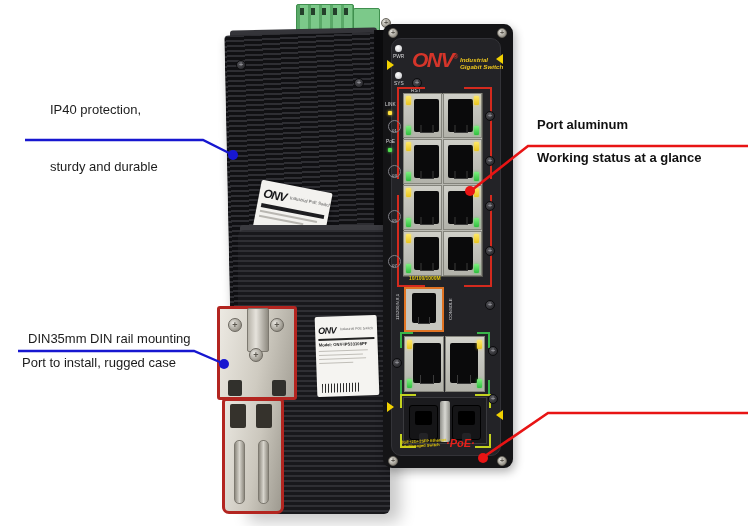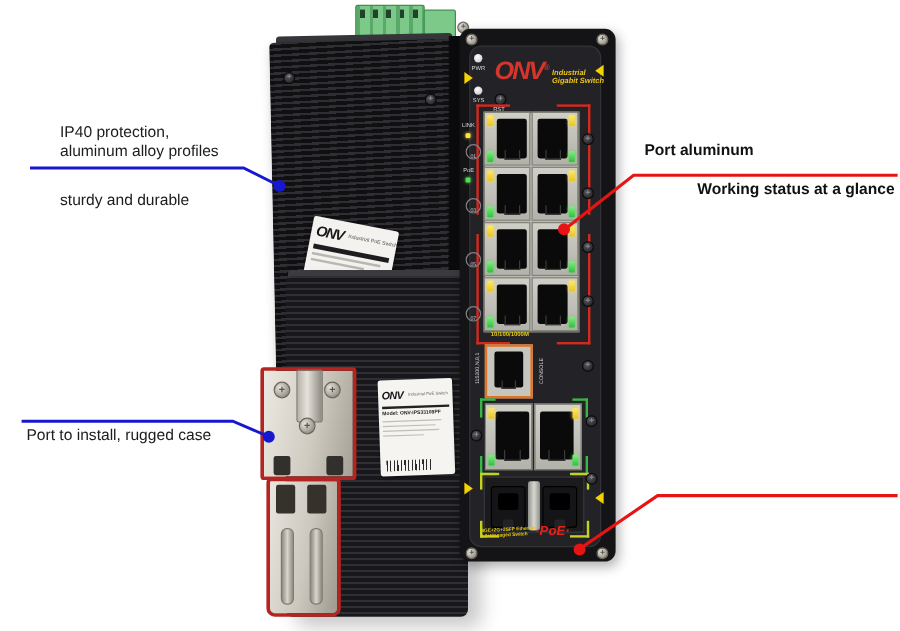--- a/index.html
+++ b/index.html
@@ -316,21 +316,21 @@
     <circle cx="233" cy="155" r="5" fill="#1717d0"></circle>
     <polyline points="18,351 194,351 222,363" fill="none" stroke-width="2.4" stroke="#1717d0"></polyline>
     <circle cx="224" cy="364" r="5" fill="#1717d0"></circle>
     <polyline points="748,146 528,146 472,190" fill="none" stroke-width="2.6" stroke="#e81414"></polyline>
     <circle cx="470" cy="191" r="5" fill="#e81414"></circle>
     <polyline points="748,413 548,413 485,456" fill="none" stroke-width="2.6" stroke="#e81414"></polyline>
     <circle cx="483" cy="458" r="5" fill="#e81414"></circle>
   </svg>
 
   <div class="co" style="left:50px; top:102px;">IP40 protection,</div>
-  <div class="co" style="left:50px; top:118px;">aluminum alloy profiles</div>
   <div class="co" style="left:50px; top:159px;">sturdy and durable</div>
 
   <div class="co b" style="left:537px; top:117px;">Port aluminum</div>
-  <div class="co b" style="left:537px; top:150px;margin-left:44px;">Working status at a glance</div>
-
+  <div class="co b" style="left:537px; top:150px;">Working status at a glance</div>
+
+  <div class="co" style="left:28px; top:331px;">DIN35mm DIN rail mounting</div>
   <div class="co" style="left:22px; top:355px;">Port to install, rugged case</div>
 
 </div>
 
 </body></html>

